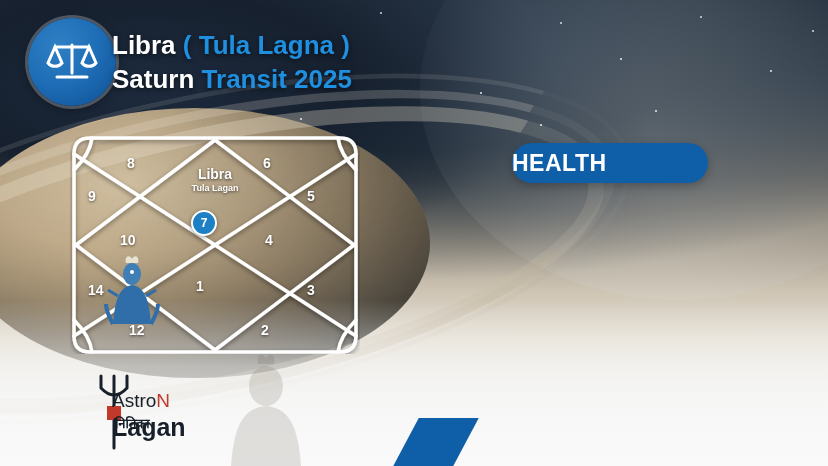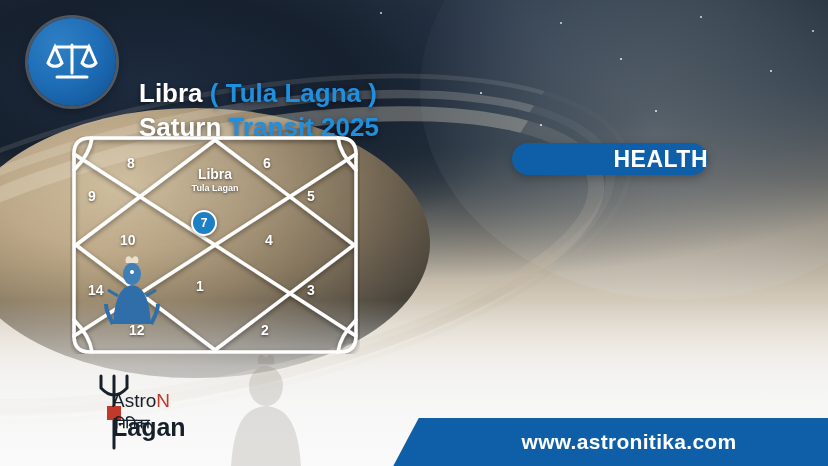--- a/index.html
+++ b/index.html
@@ -51,21 +51,21 @@
   .star{position:absolute;background:#fff;border-radius:50%;opacity:.8;}
 
   
   .emblem{
     position:absolute;left:28px;top:18px;width:88px;height:88px;border-radius:50%;
     background:radial-gradient(circle at 35% 30%, #2f7fc4 0%, #1f6fb8 45%, #0e4f92 100%);
     box-shadow:0 0 0 3px rgba(255,255,255,0.25), 0 3px 12px rgba(0,0,0,0.45);
     display:flex;align-items:center;justify-content:center;
   }
   
-  .title{position:absolute;left:139px;top:28px;width:430px;margin-top:48px;}
+  .title{position:absolute;left:112px;top:28px;width:430px;}
   .t-line{font-weight:bold;font-size:26px;line-height:34px;white-space:nowrap;}
   .t-white{color:#ffffff;}
   .t-blue{color:#1f8fe0;}
   .t-shadow{text-shadow:0 2px 5px rgba(0,0,0,0.55);}
 
   
   .chartbox{
     position:absolute;left:70px;top:136px;width:290px;height:218px;
   }
   .chart-svg{position:absolute;left:0;top:0;}
@@ -82,22 +82,22 @@
   .seven{
     position:absolute;left:121px;top:74px;width:22px;height:22px;border-radius:50%;
     background:#1d7fc4;border:2px solid #ffffff;color:#fff;font-size:12px;font-weight:bold;
     display:flex;align-items:center;justify-content:center;
     box-shadow:0 1px 4px rgba(0,0,0,0.4);
   }
   .deity{position:absolute;left:34px;top:118px;width:56px;height:76px;}
 
   
   .health-pill{
-    position:absolute;left:512px;top:143px;width:196px;height:32px;border-radius:20px;
-    background:#0f5fa8;display:flex;align-items:center;justify-content:flex-end;
+    position:absolute;left:512px;top:143px;width:196px;height:40px;border-radius:20px;
+    background:#0f5fa8;display:flex;align-items:center;justify-content:flex-start;
     box-shadow:0 3px 10px rgba(0,0,0,0.25);
   }
   .health-pill span{color:#ffffff;font-size:23px;font-weight:bold;letter-spacing:.5px;}
   .health-line{
     position:absolute;color:#13619f;font-weight:bold;font-size:27px;white-space:nowrap;
     text-shadow:0 1px 2px rgba(255,255,255,0.6);
   }
   .hl1{left:470px;top:198px;}
   .hl2{left:484px;top:236px;}
 
@@ -245,17 +245,14 @@
     </g>
     <rect x="11" y="34" width="14" height="14" fill="#c0392b"></rect>
   </svg>
   <div class="logo-text">
     <div class="ln1"><span>Astro</span><span class="o">N</span></div>
     <div class="ln2">Lagan</div>
   </div>
   <div class="hindi">नितिका</div>
 
   <div class="urlbar-skew"></div>
-  <div class="urlbar">
-    <span>www.astronitika.com</span>
-  </div>
 
 </div>
 
 </body></html>

